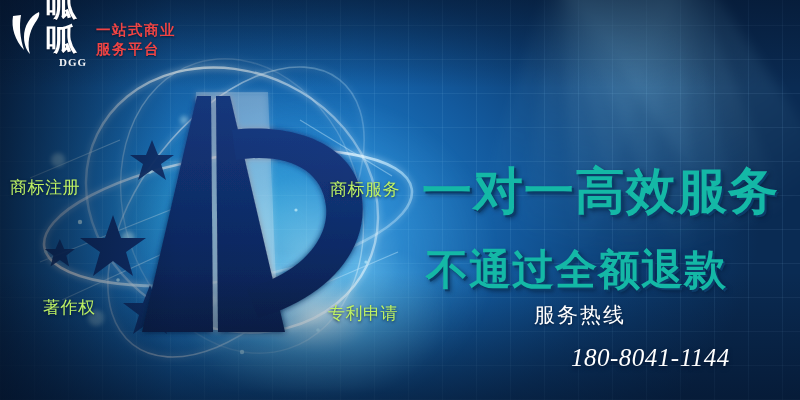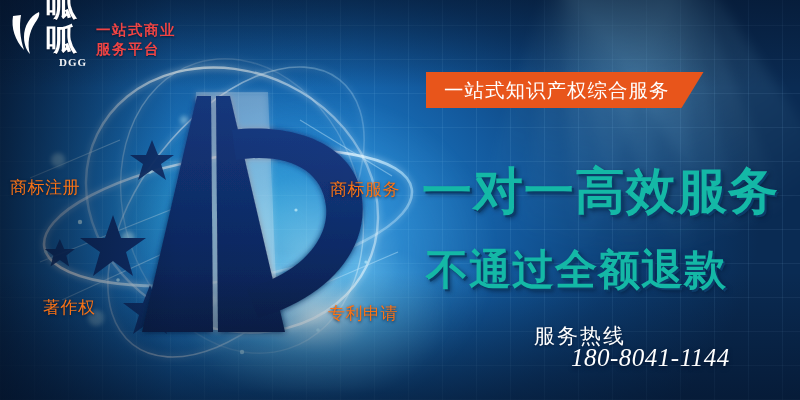--- a/index.html
+++ b/index.html
@@ -99,21 +99,21 @@
     letter-spacing: 1.5px;
     color: #ef4444;
     text-shadow: 0 1px 2px rgba(0,10,30,.6);
   }
 
   
   .feat {
     position: absolute;
     font-family: "DejaVu Sans", "Liberation Sans", sans-serif;
     font-size: 17px;
-    color: #f97316;
+    color: #bef264;
     letter-spacing: .5px;
     text-shadow: 0 1px 3px rgba(0,15,40,.75);
     white-space: nowrap;
   }
   .feat-tm-reg  { left: 10px;  top: 176px; }
   .feat-copy    { left: 43px;  top: 296px; text-align: center; }
   .feat-tm-srv  { left: 330px; top: 178px; }
   .feat-patent  { left: 328px; top: 302px; }
 
   
@@ -142,21 +142,21 @@
     white-space: nowrap;
     text-shadow:
       2px 2px 0 #0c3b68,
       3px 3px 4px rgba(2,20,45,.55);
     margin-top: 16px;
   }
   .headline-1 { left: 422px; top: 142px; font-size: 50px; letter-spacing: 1px; }
   .headline-2 { left: 426px; top: 226px; font-size: 42px; letter-spacing: 1px; }
 
   .hotline-label {
-    position: absolute; left: 534px; top: 322px;
+    position: absolute; left: 534px; top: 301px;
     font-family: "DejaVu Sans", "Liberation Sans", sans-serif;
     font-size: 21px;
     color: #ffffff;
     letter-spacing: 2px;
     text-shadow: 0 1px 3px rgba(0,15,40,.7);
     white-space: nowrap;
   }
   .hotline-number {
     position: absolute; left: 534px; top: 344px;
     font-family: "Liberation Serif", "DejaVu Serif", serif;
@@ -293,23 +293,20 @@
       </div>
     </div>
     <div class="logo-tagline">一站式商业服务平台</div>
   </div>
 
   <div class="feat feat-tm-reg">商标注册</div>
   <div class="feat feat-copy">著作权</div>
   <div class="feat feat-patent">专利申请</div>
   <div class="feat feat-tm-srv">商标服务</div>
 
-  <div class="ribbon">
-    <span class="ribbon-text">一站式知识产权综合服务</span>
-  </div>
 
   <div class="headline-1">一对一高效服务</div>
   <div class="headline-2">不通过全额退款</div>
 
   <div class="hotline-label">服务热线</div>
   <div class="hotline-number">180-8041-1144</div>
 
 </div>
 
 </body></html>

